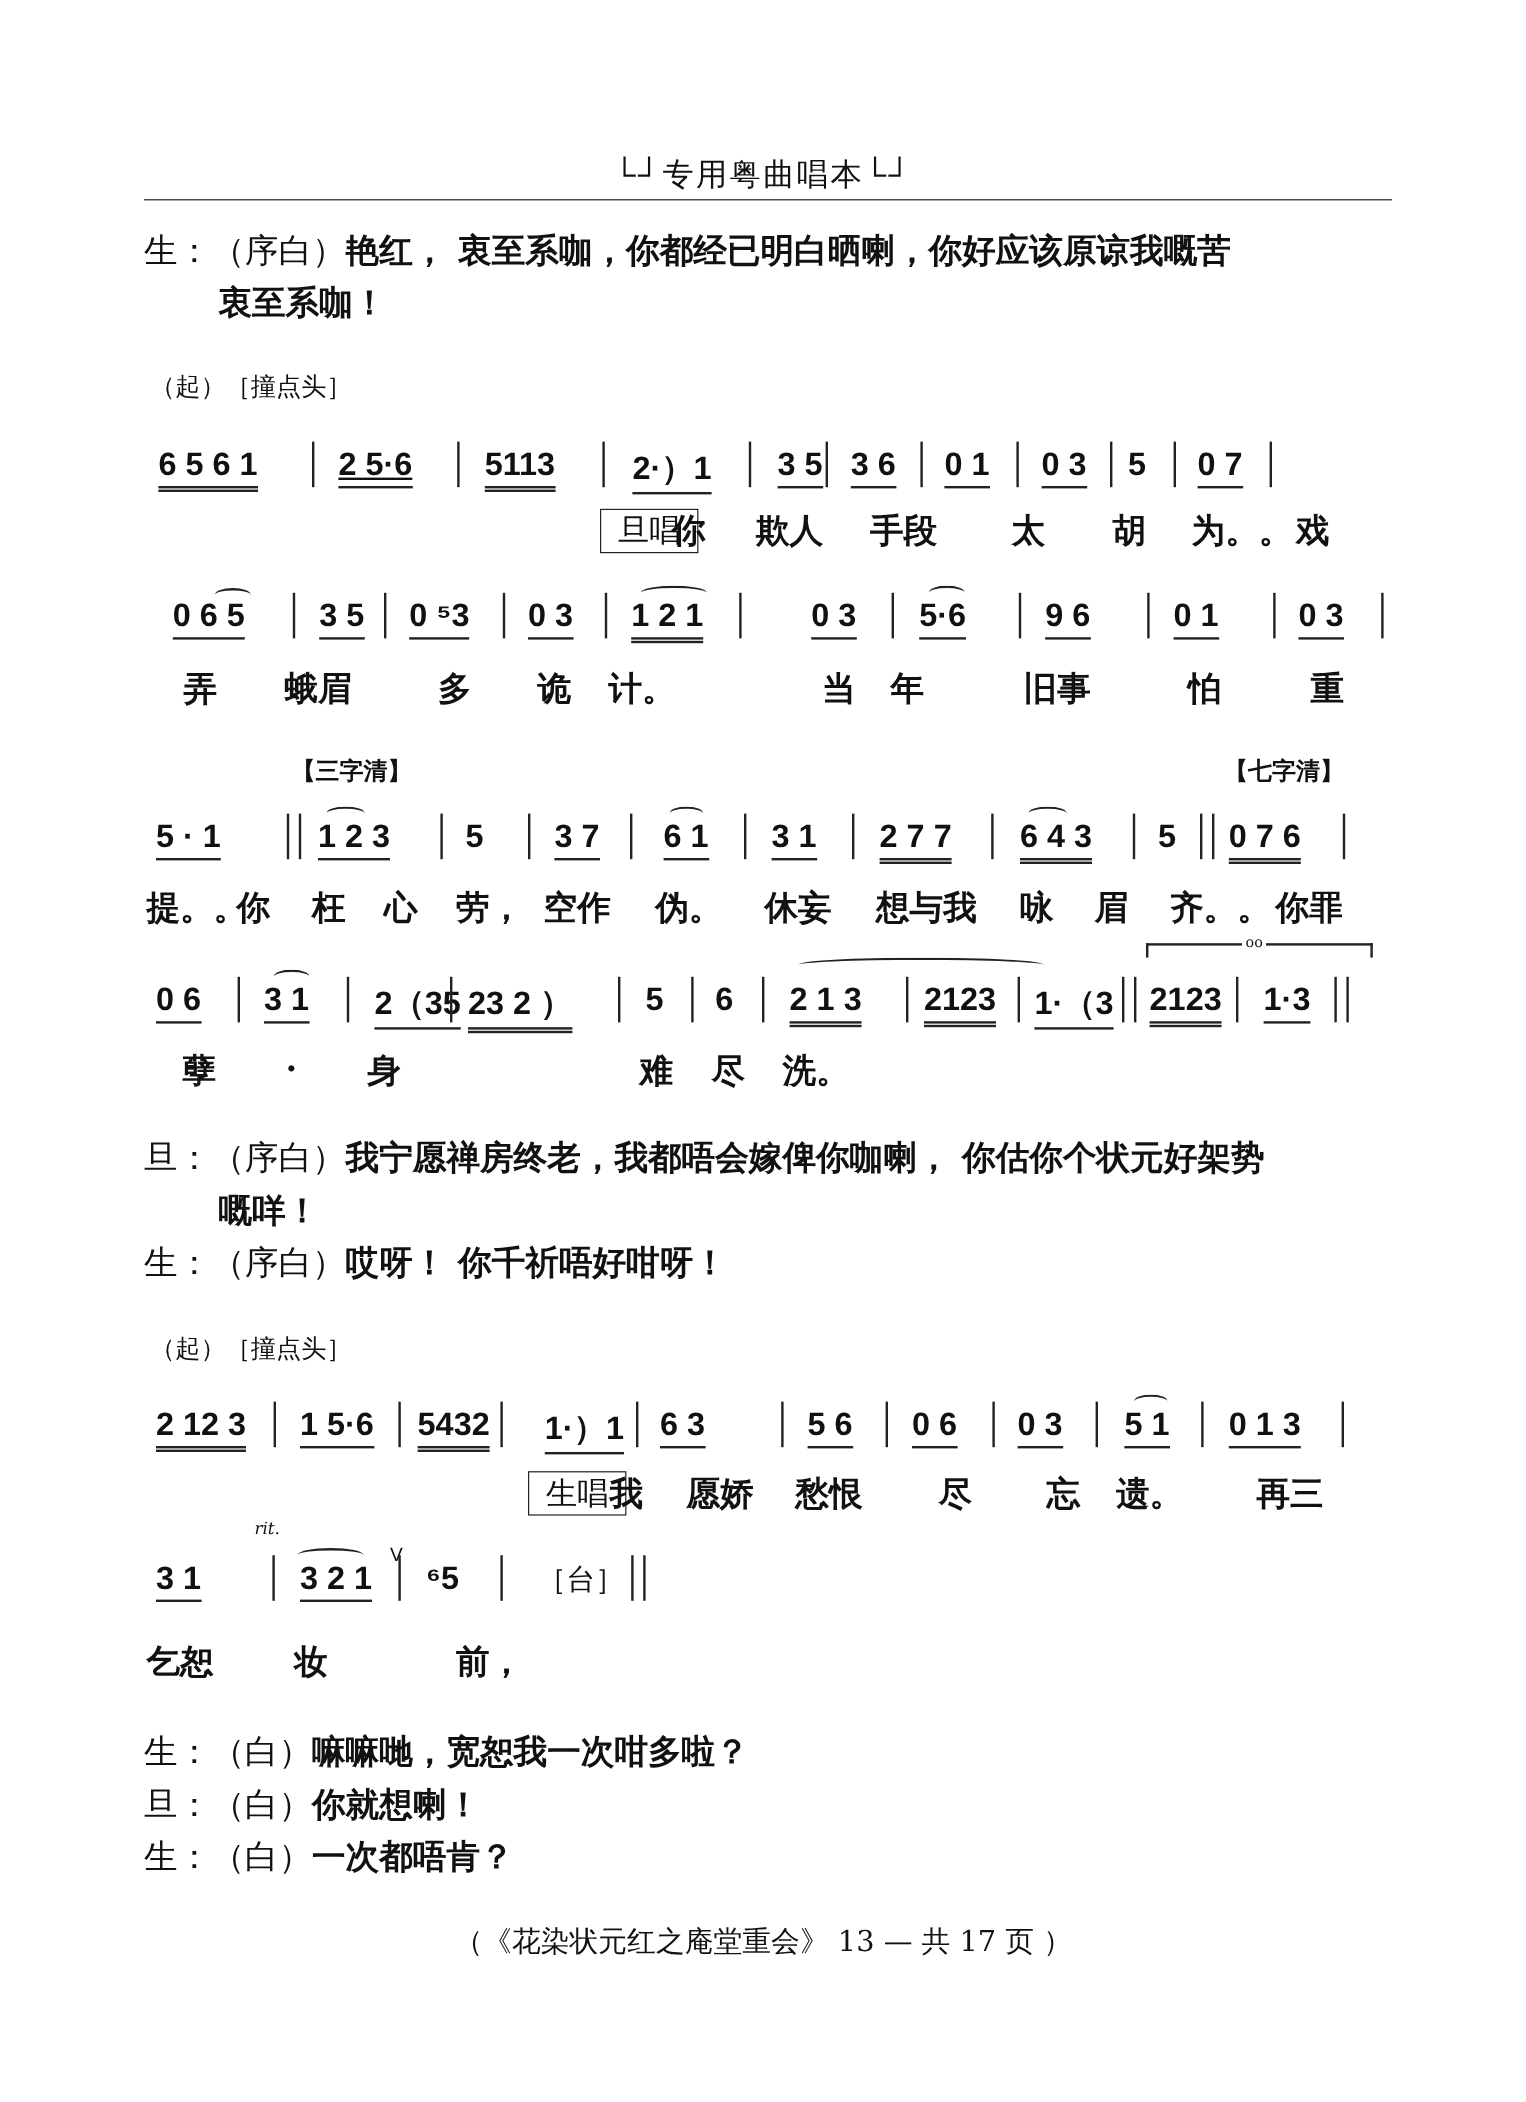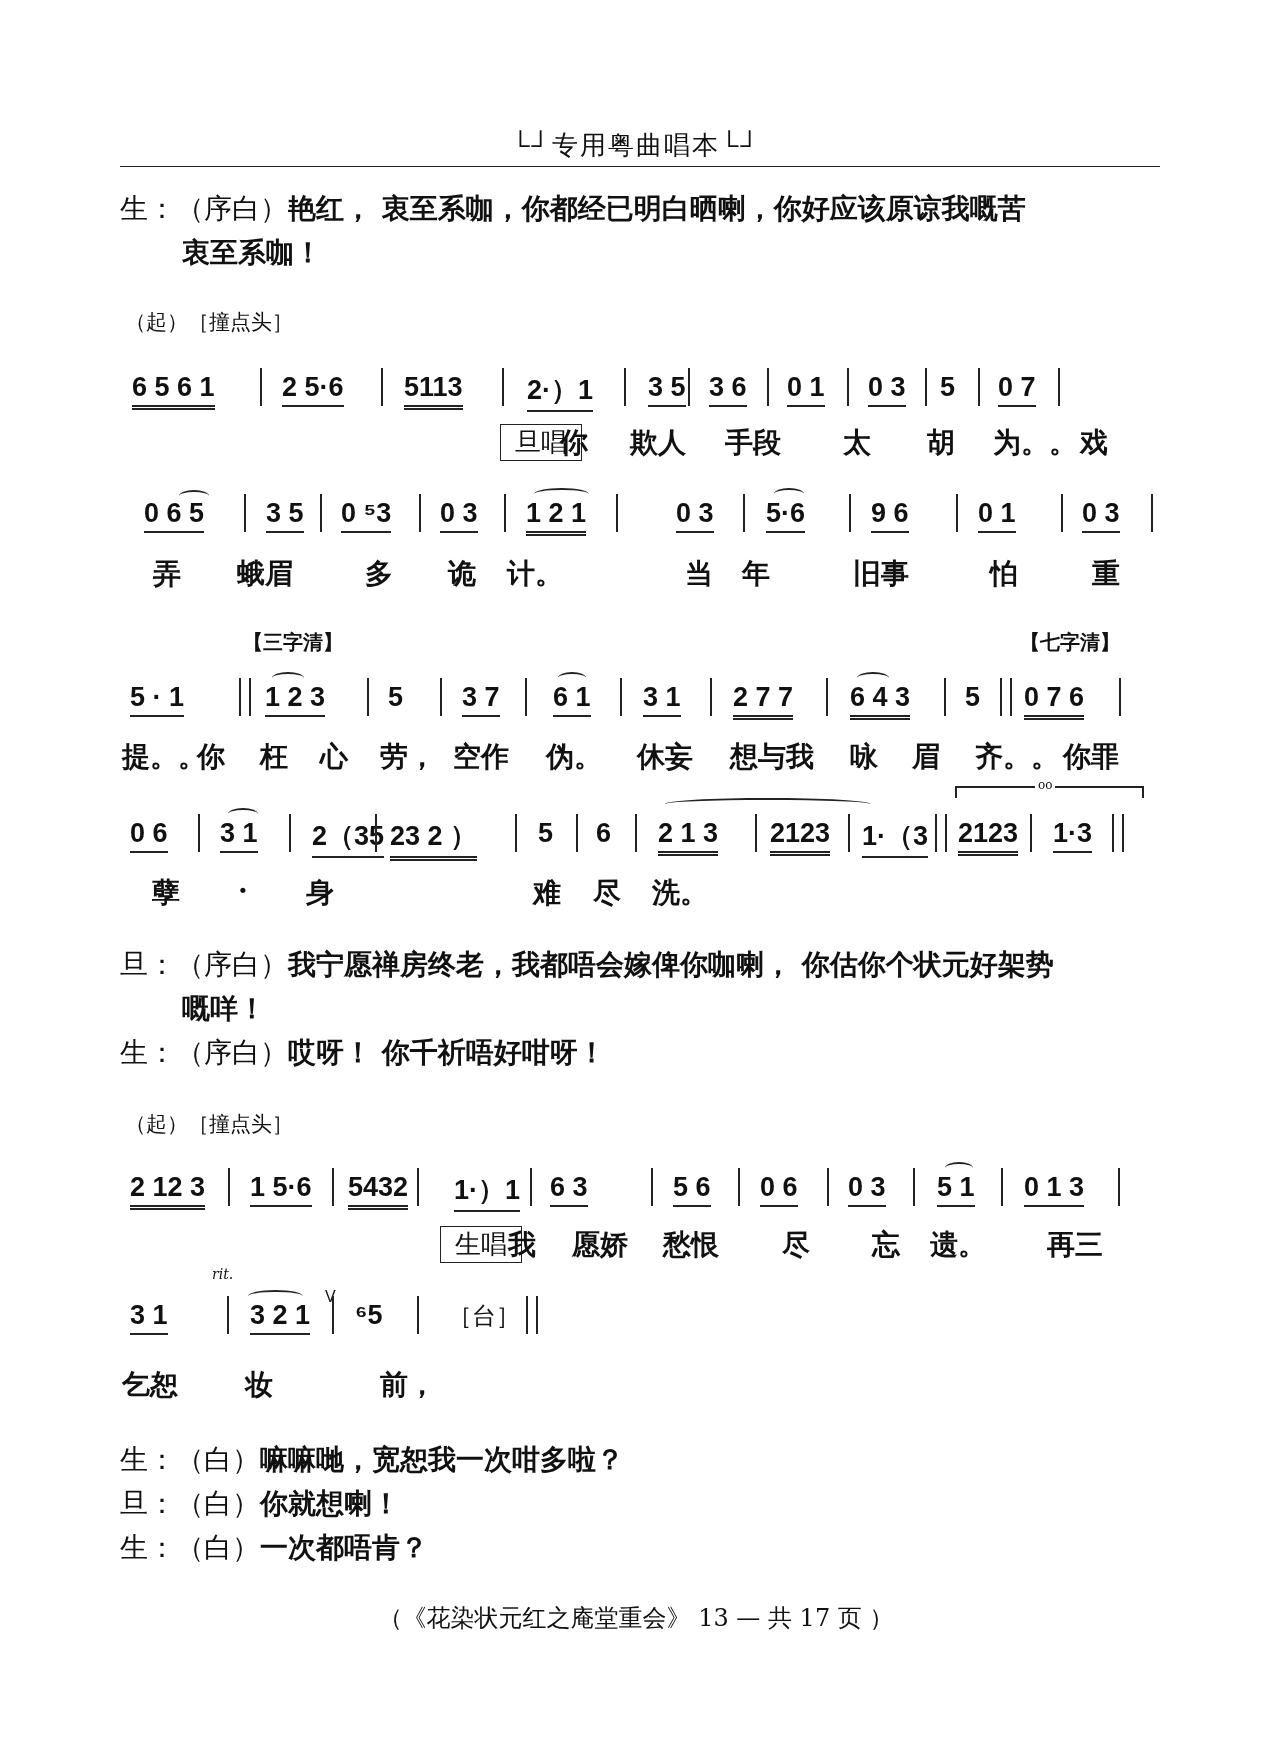--- a/index.html
+++ b/index.html
@@ -34,21 +34,21 @@
 <div class="abs speech" style="left:120px;top:187px;width:1040px;">
   <div><span class="spk">生：</span><span class="spk">（序白）</span><span>艳红， 衷至系咖，你都经已明白晒喇，你好应该原谅我嘅苦</span></div>
   <div class="indent">衷至系咖！</div>
 </div>
 
 <div class="abs tune-label" style="left:125px;top:308px;">（起）［撞点头］</div>
 
 <div class="abs notes" style="left:0;top:372px;width:1272px;height:50px;">
   <span class="abs u2" style="left:132px;">6 5 6 1</span>
   <div class="bar" style="left:260px;top:-4px;"></div>
-  <span class="abs u1" style="left:282px;">2 5·6</span>
+  <span class="abs u1" style="left:282px;text-decoration:underline;">2 5·6</span>
   <div class="bar" style="left:381px;top:-4px;"></div>
   <span class="abs u2" style="left:404px;">5113</span>
   <div class="bar" style="left:502px;top:-4px;"></div>
   <span class="abs u1" style="left:527px;">2·）1</span>
   <div class="bar" style="left:624px;top:-4px;"></div>
   <span class="abs u1" style="left:648px;">3 5</span>
   <div class="bar" style="left:688px;top:-4px;"></div>
   <span class="abs u1" style="left:709px;">3 6</span>
   <div class="bar" style="left:767px;top:-4px;"></div>
   <span class="abs u1" style="left:787px;">0 1</span>

